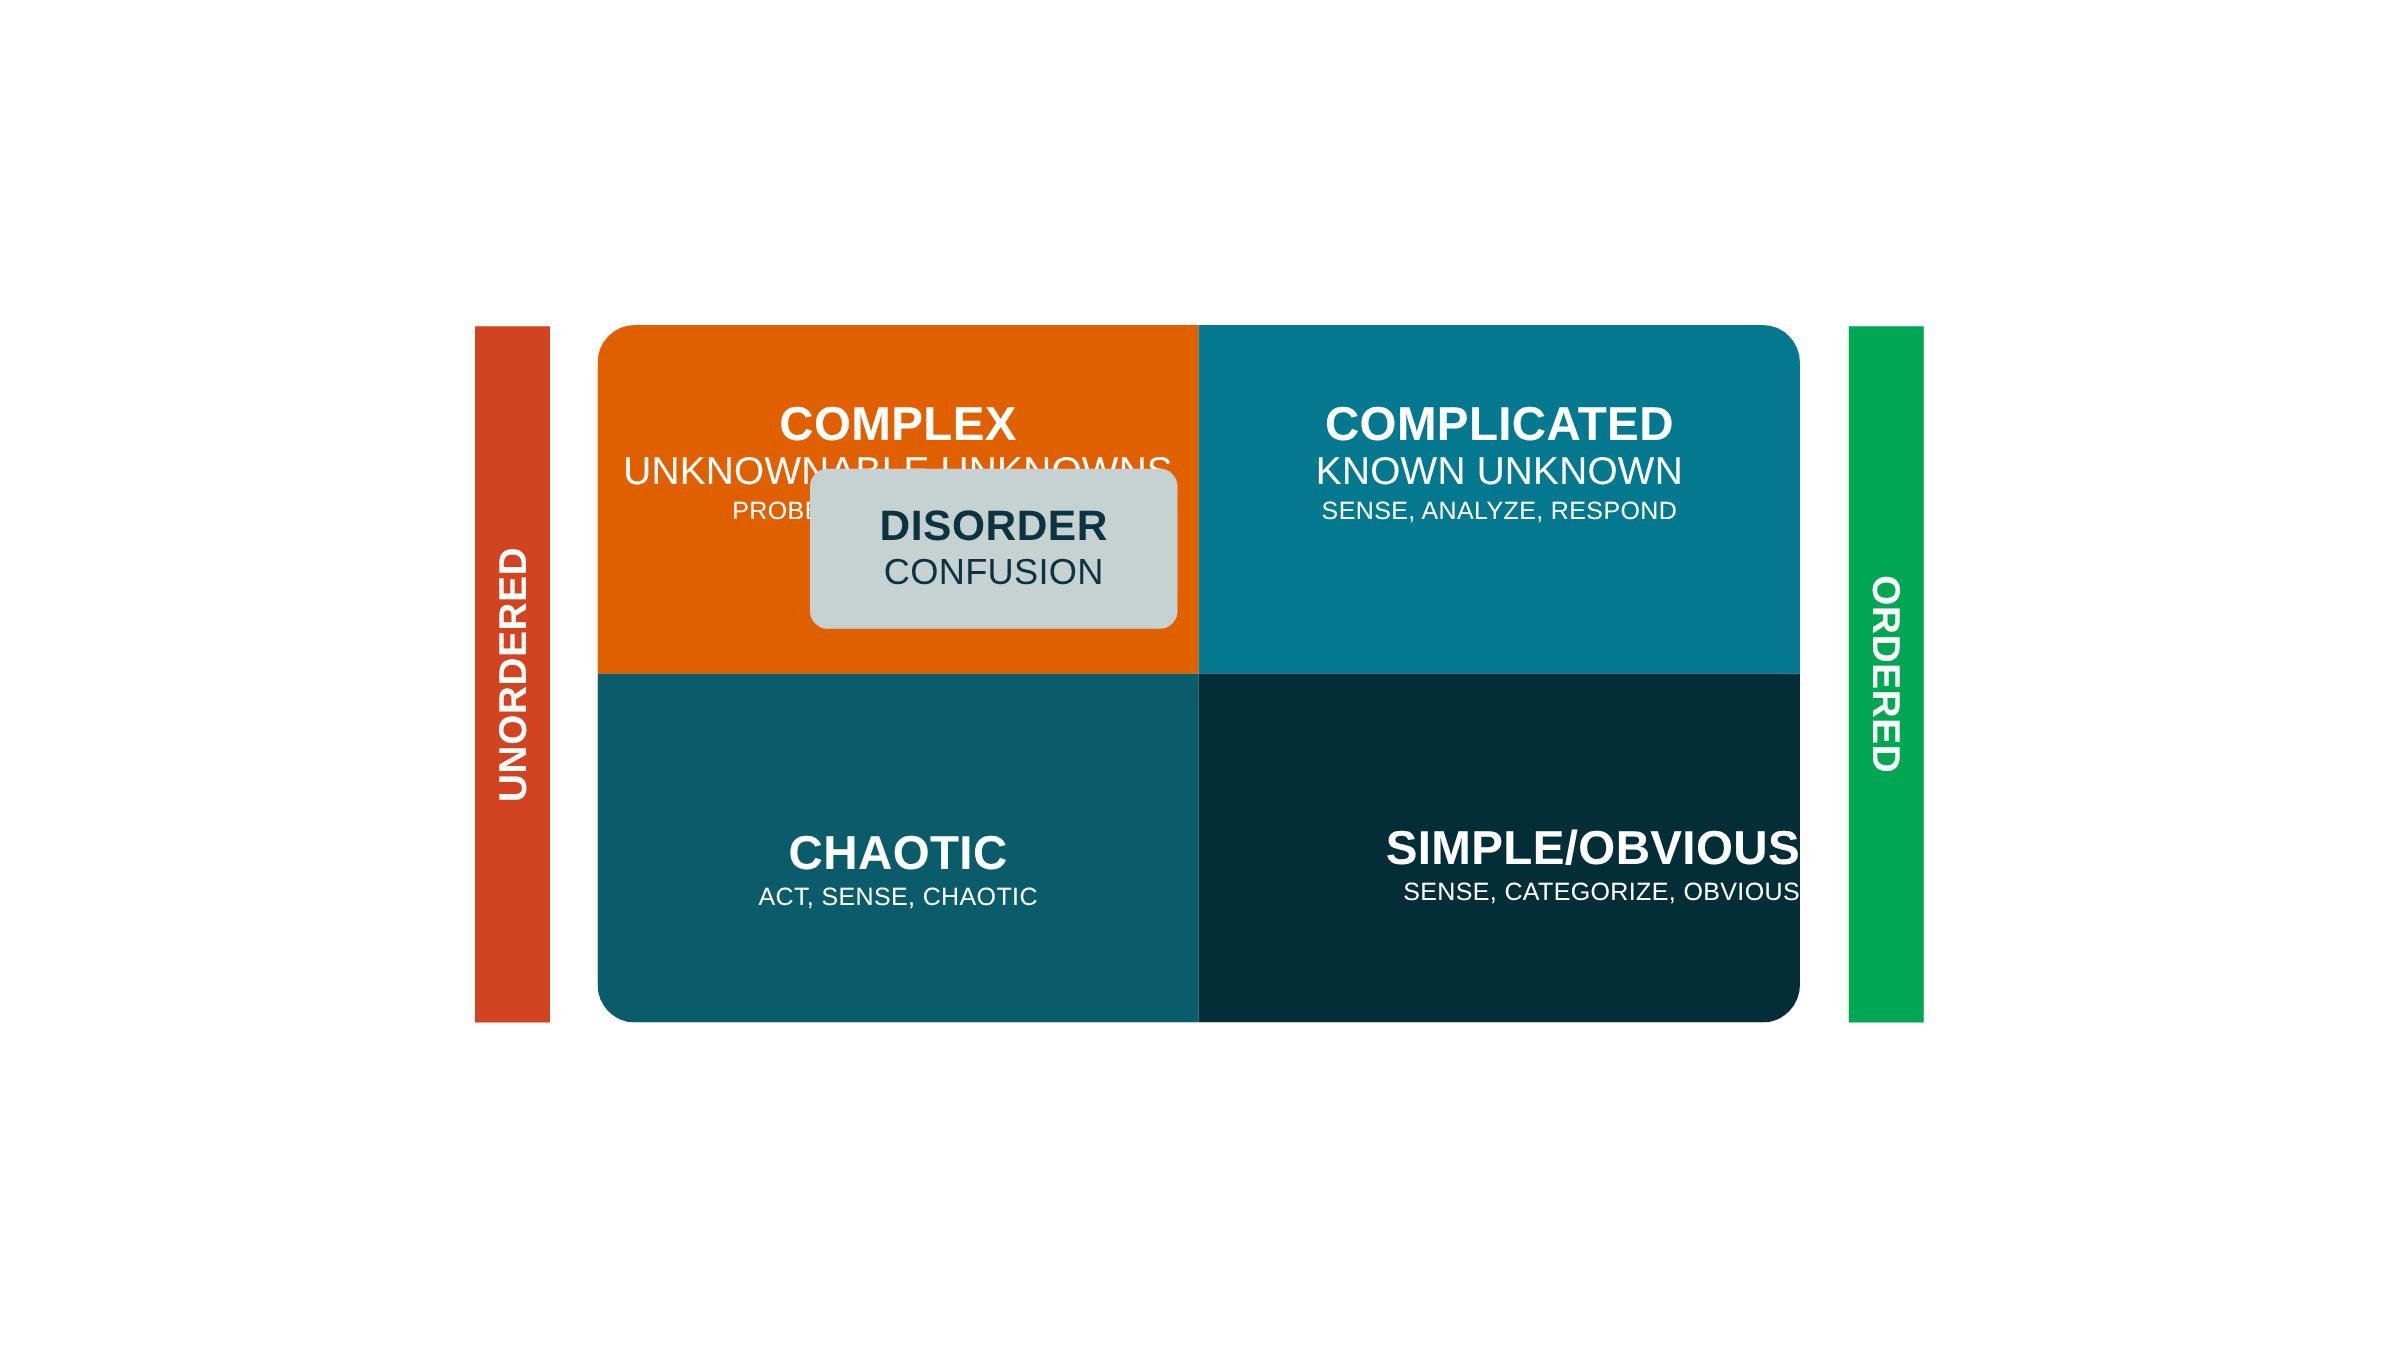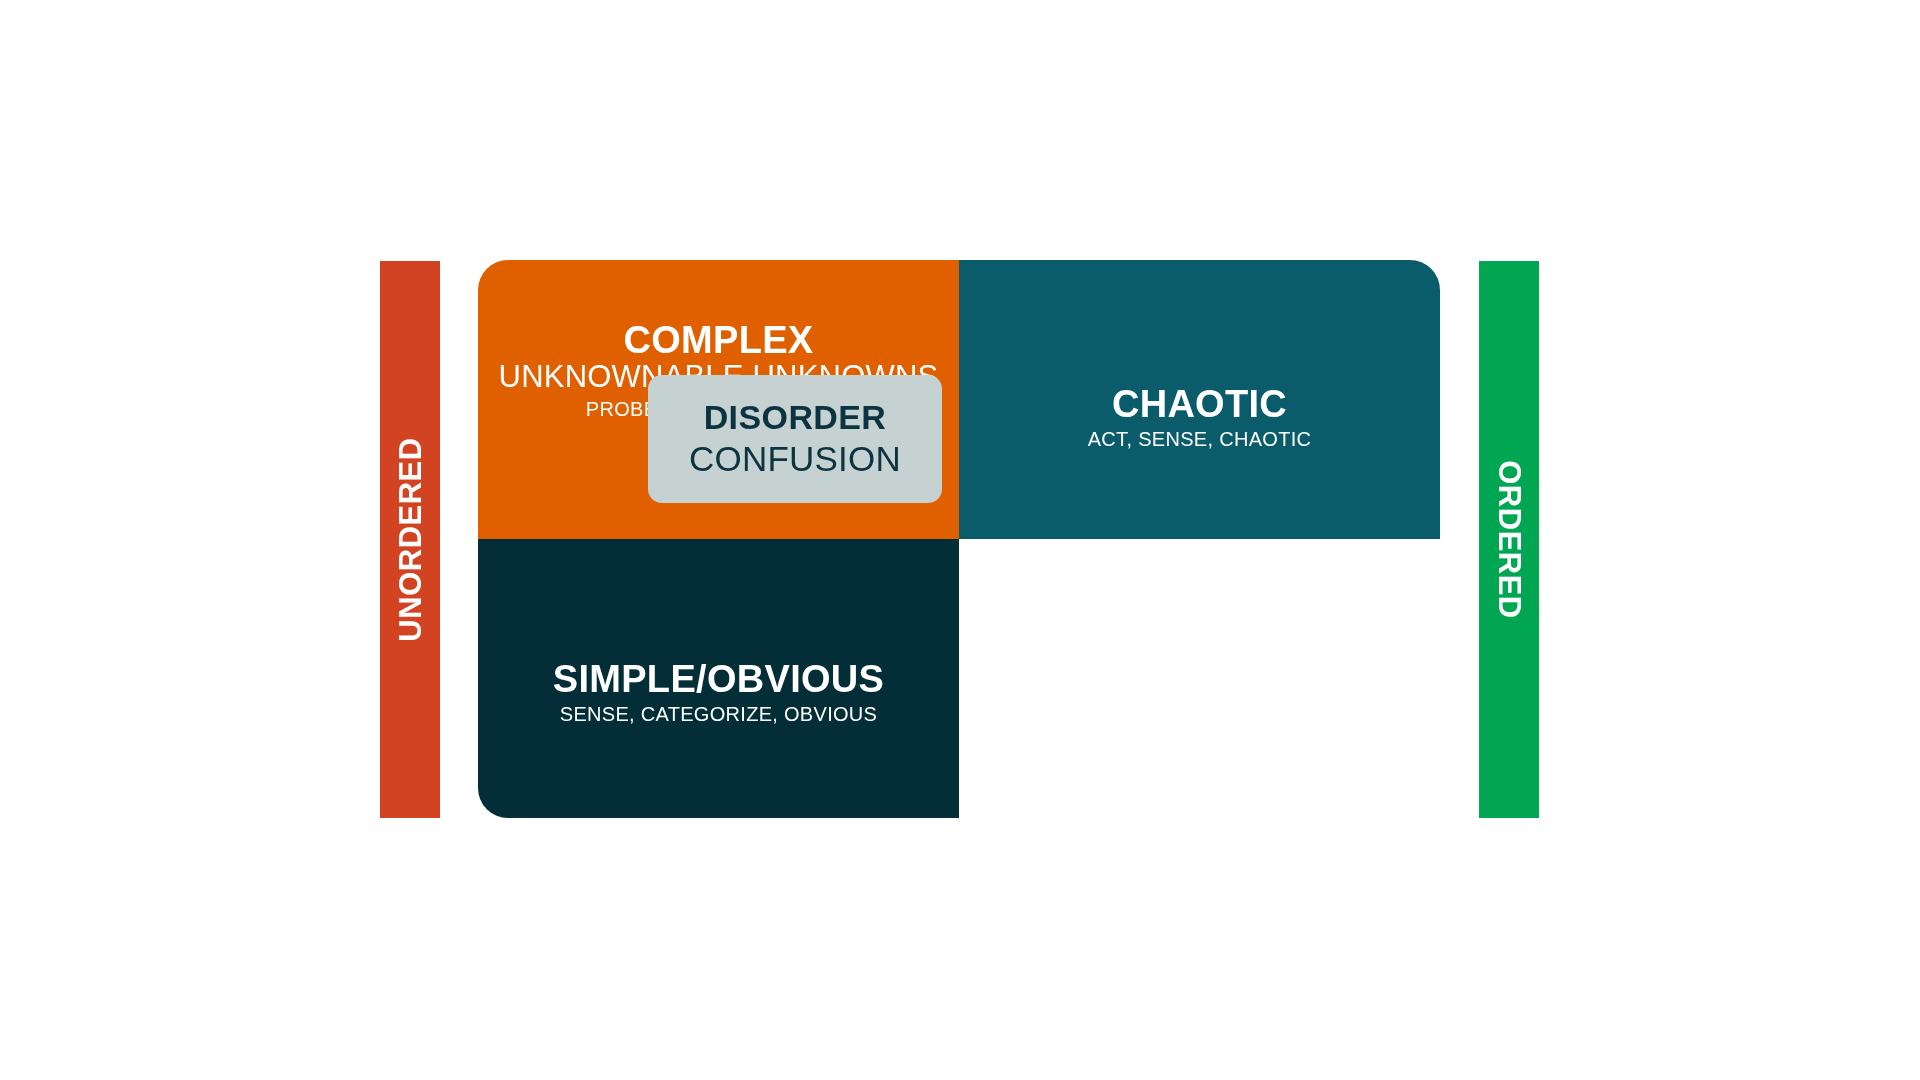--- a/index.html
+++ b/index.html
@@ -68,21 +68,21 @@
     flex-direction: column;
     align-items: center;
     justify-content: center;
     text-align: center;
     color: #ffffff;
     box-sizing: border-box;
   }
   #quad-complex     { background: #e06000; padding-bottom: 58px; }
   #quad-complicated { background: #04788e; padding-bottom: 58px; }
   #quad-chaotic     { background: #0a5c6b; padding-top: 36px; }
-  #quad-simple      { background: #032e38; padding-top: 28px; }
+  #quad-simple      { background: #032e38; padding-top: 28px; align-items: flex-end; }
 
   .q-title {
     font-size: 38px;
     font-weight: bold;
     line-height: 1.06;
     letter-spacing: 0.3px;
     white-space: nowrap;
   }
   .q-subtitle {
     font-size: 31px;
@@ -116,21 +116,21 @@
     color: #0c3340;
     z-index: 5;
   }
   #disorder-title {
     font-size: 34px;
     font-weight: bold;
     letter-spacing: 0.4px;
     line-height: 1.1;
   }
   #disorder-subtitle {
-    font-size: 35px;
+    font-size: 29px;
     font-weight: normal;
     letter-spacing: 0.2px;
     line-height: 1.15;
     margin-top: 2px;
   }
 </style>
 </head>
 <body>
 
 <div id="stage">
@@ -144,20 +144,25 @@
   </div>
 
   <div id="matrix">
 
     <div class="quadrant" id="quad-complex">
       <div class="q-title">COMPLEX</div>
       <div class="q-subtitle">UNKNOWNABLE UNKNOWNS</div>
       <div class="q-actions">PROBE, SENSE, RESPOND</div>
     </div>
 
+    <div class="quadrant" id="quad-complicated">
+      <div class="q-title">COMPLICATED</div>
+      <div class="q-subtitle">KNOWN UNKNOWN</div>
+      <div class="q-actions">SENSE, ANALYZE, RESPOND</div>
+    </div>
 
     <div class="quadrant" id="quad-chaotic">
       <div class="q-title">CHAOTIC</div>
       <div class="q-actions">ACT, SENSE, CHAOTIC</div>
     </div>
 
     <div class="quadrant" id="quad-simple">
       <div class="q-title">SIMPLE/OBVIOUS</div>
       <div class="q-actions">SENSE, CATEGORIZE, OBVIOUS</div>
     </div>

